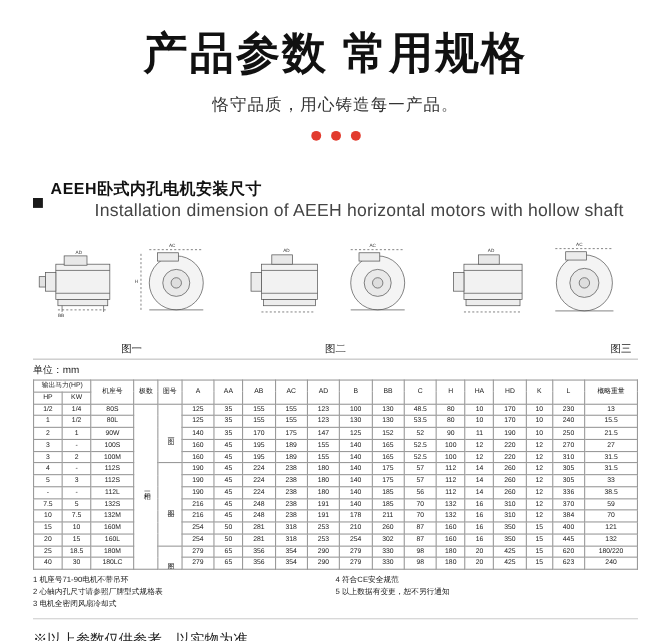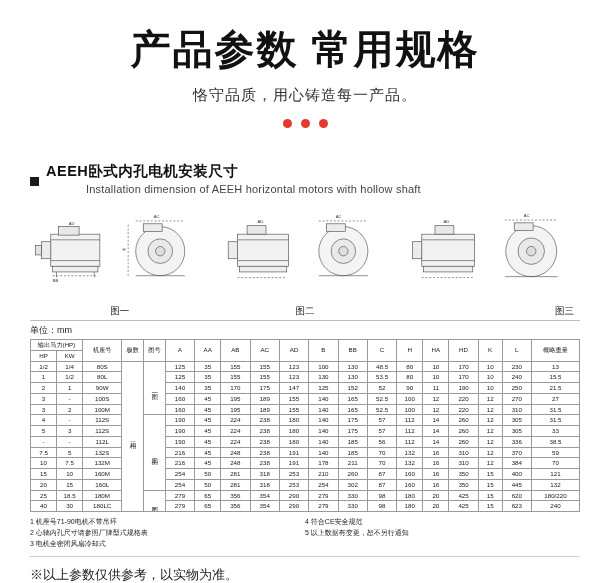--- a/index.html
+++ b/index.html
@@ -44,21 +44,21 @@
   
   .section { margin-top:34px; padding:0 30px; }
   .sec-head { display:flex; align-items:center; gap:7px; }
   .sec-square {
     width:9px; height:9px;
     background:#1a1a1a;
     margin-top:6px;
     flex:none;
   }
   .sec-cn { font-size:14.5px; font-weight:bold; color:#111; letter-spacing:.5px; }
-  .sec-en { font-size:11px; color:#444; margin-top:2px; letter-spacing:.2px;padding-left:40px; }
+  .sec-en { font-size:16px; color:#444; margin-top:2px; letter-spacing:.2px;padding-left:40px; }
 
   
   .drawings {
     margin-top:10px;
     display:flex;
     gap:6px;
     border-bottom:1px solid #bdbdbd;
     padding-bottom:2px;
   }
   .fig { flex:1; position:relative; }

